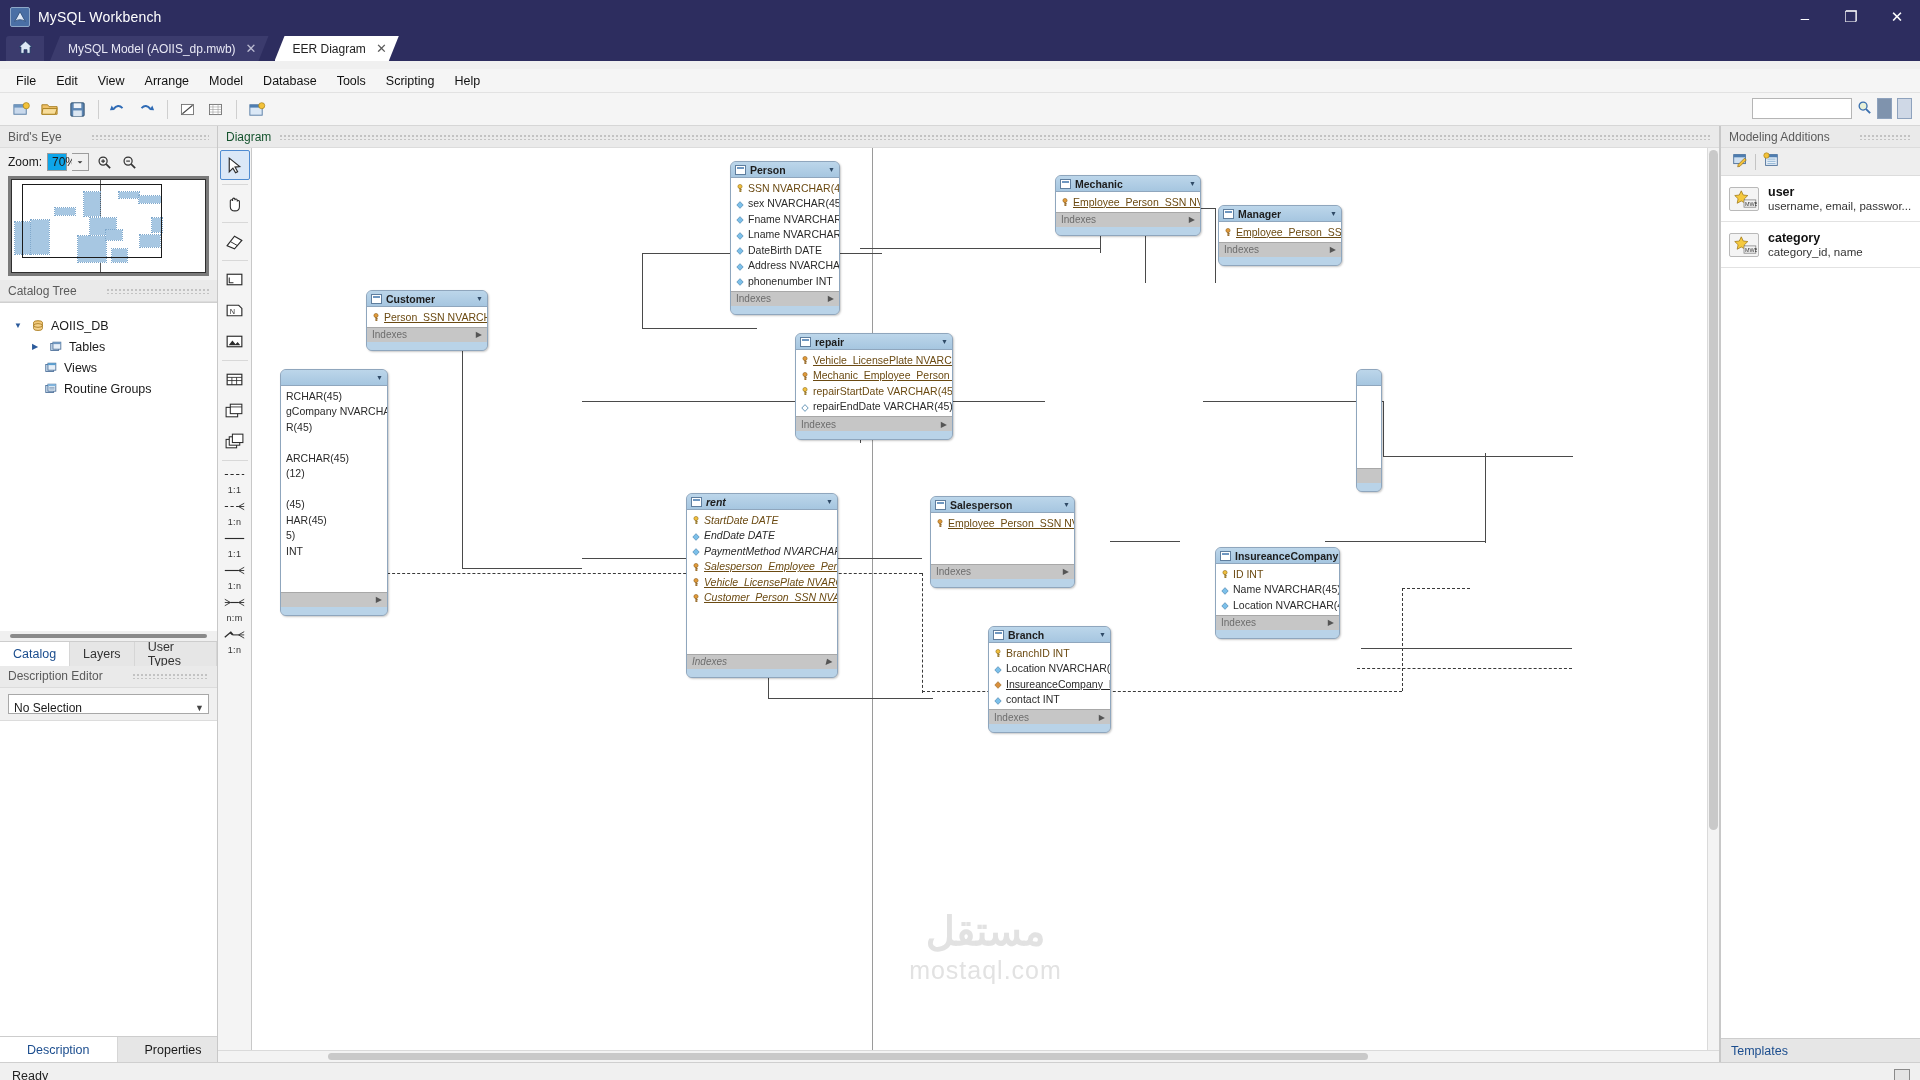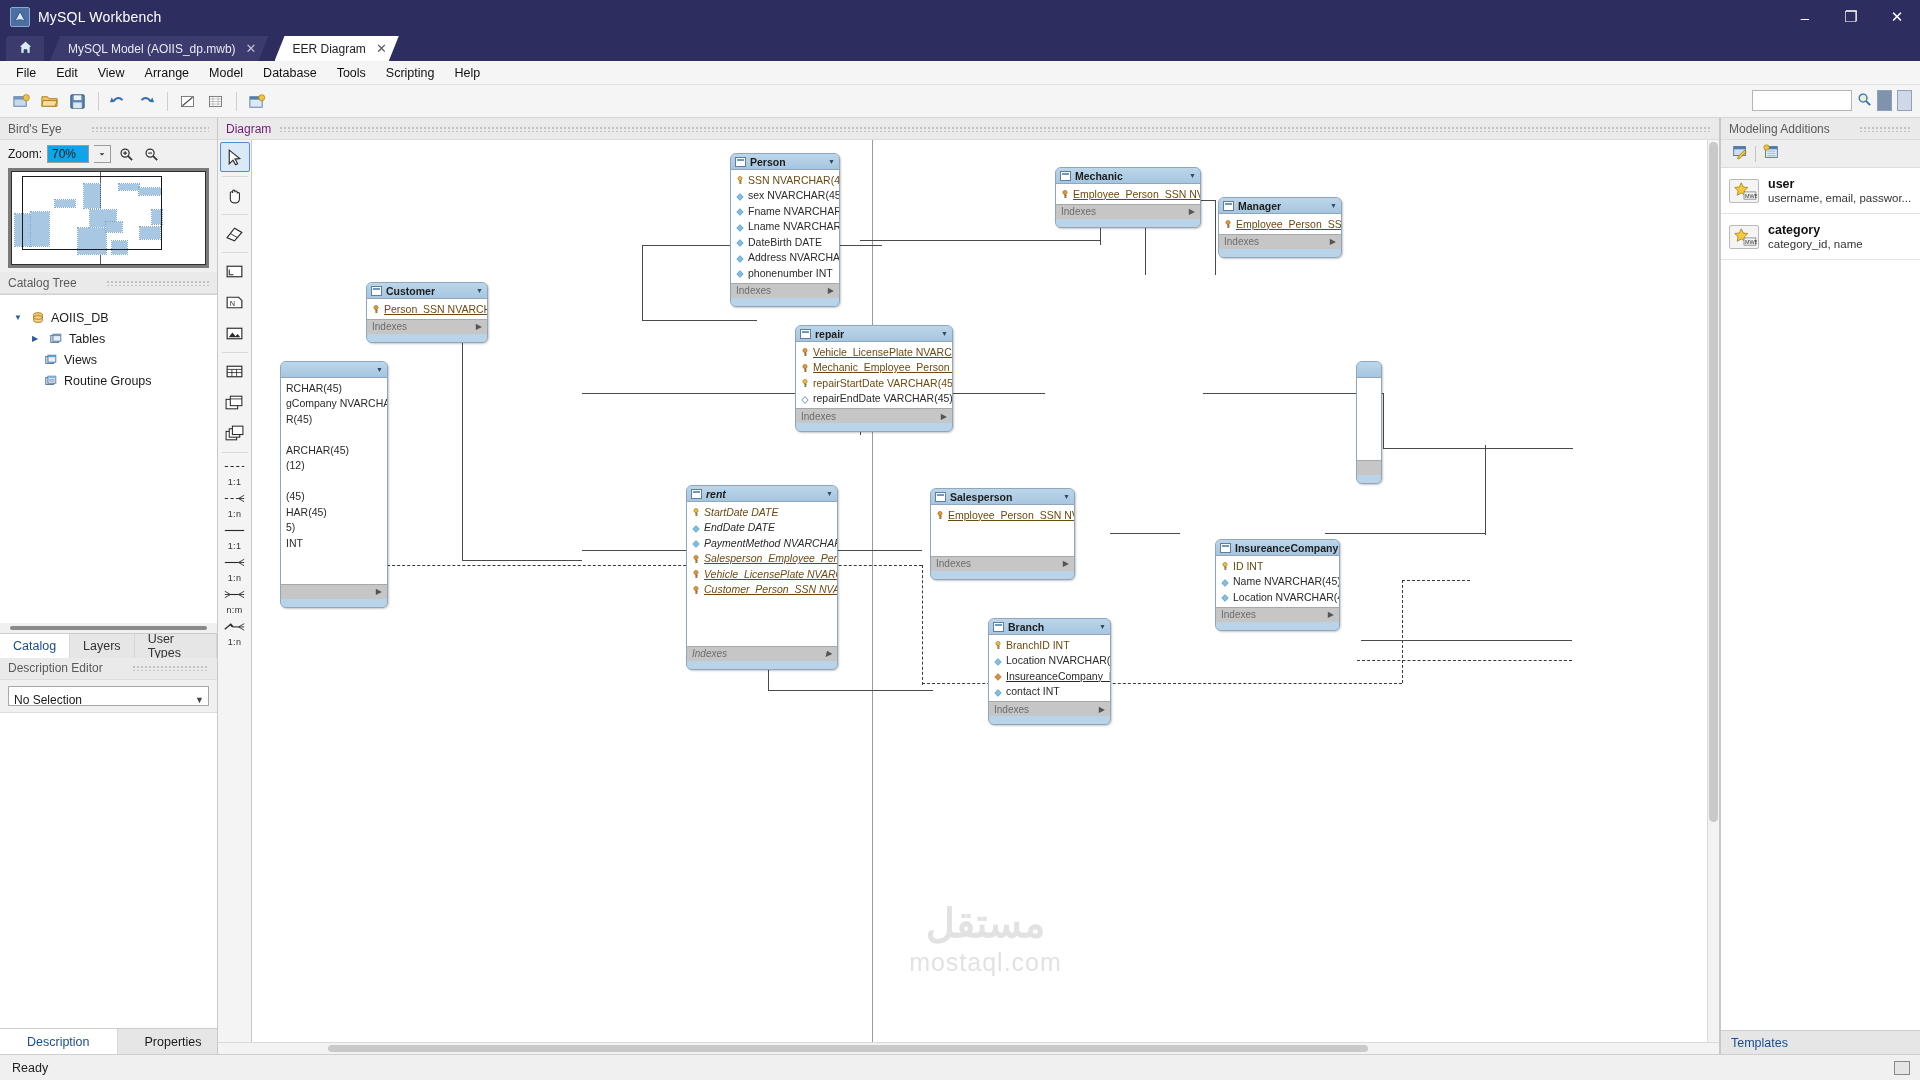--- a/index.html
+++ b/index.html
@@ -30,21 +30,21 @@
   .tab { height:25px; display:flex; align-items:center; gap:10px;
     padding:0 12px 0 18px; color:#e8e8f5; font-size:12px;
     background:#3b3b6d; margin-left:-6px;
     clip-path: polygon(10px 0, 100% 0, calc(100% - 10px) 100%, 0 100%);
     position:relative; }
   .tab.active { background:#fff; color:#222; z-index:3; }
   .tab .x { font-size:13px; opacity:.75; line-height:1; }
 
   
   .menubar { height:24px; background:#f5f5f5; display:flex; align-items:center;
-    padding-left:6px; border-bottom:1px solid #e2e2e2; }
+    padding-left:6px; border-bottom:1px solid #e2e2e2;margin-top:8px; }
   .menu-item { padding:3px 10px; font-size:12.5px; color:#111; border-radius:2px; }
 
   
   .toolbar { height:33px; background:#f5f5f5; display:flex; align-items:center;
     padding:0 8px; border-bottom:1px solid #d6d6d6; position:relative; }
   .tb-btn { width:26px; height:25px; display:flex; align-items:center;
     justify-content:center; margin-right:2px; border-radius:2px; }
   .tb-sep { width:1px; height:19px; background:#cfcfcf; margin:0 6px; }
   .tb-right { position:absolute; right:8px; top:5px; display:flex;
     align-items:center; gap:5px; }
@@ -62,21 +62,21 @@
     display:flex; flex-direction:column; }
   .panel-head { height:22px; display:flex; align-items:center; padding:0 8px;
     font-size:12px; color:#5a5a5a; background:#eaeaea;
     border-bottom:1px solid #dcdcdc; position:relative; overflow:hidden;gap:21px; }
   .panel-head .dots { flex:1; height:6px; margin-left:8px;
     background-image:radial-gradient(#c2c2c2 .8px, transparent .9px);
     background-size:4px 4px; }
   .zoomrow { height:28px; display:flex; align-items:center; gap:5px; padding:0 8px;
     background:#f0f0f0; }
   .zoomrow .lbl { font-size:12px; }
-  .zoom-field { width:42px; height:18px; background:#0ea5e9; border:1px solid #9c9c9c;
+  .zoom-field { width:20px; height:18px; background:#0ea5e9; border:1px solid #9c9c9c;
     font-size:12px; display:flex; align-items:center; padding-left:4px; }
   .zoom-drop { width:17px; height:18px; background:#f0f0f0; border:1px solid #9c9c9c;
     border-left:none; display:flex; align-items:center; justify-content:center; }
   .mag { width:20px; height:20px; display:flex; align-items:center;
     justify-content:center; }
   .birdseye { margin:0 8px; height:100px; background:#7a7a7a; padding:3px;
     position:relative; }
   .be-canvas { width:100%; height:100%; background:#fff; position:relative;
     border:1px solid #2f2f2f; }
   .be-rect { position:absolute; background:#a7c7e2; outline:1px dotted #7fa8cc; }
@@ -121,21 +121,21 @@
   .ptool svg { width:21px; height:21px; }
   .psep { width:26px; height:1px; background:#d8d8d8; margin:3px 0; }
   .rel-tool { flex-direction:column; gap:0; height:31px; }
   .rel-tool .cap { font-size:9px; color:#333; line-height:1; margin-top:1px;
     letter-spacing:.3px; }
 
   
   .canvas-wrap { flex:1; display:flex; flex-direction:column;
     border-right:1px solid #c8c8c8; }
   .canvas-head { height:22px; background:#eaeaea; border-bottom:1px solid #dcdcdc;
-    display:flex; align-items:center; padding:0 8px; font-size:12px; color:#701a75; }
+    display:flex; align-items:center; padding:0 8px; font-size:12px; color:#14532d; }
   .canvas { flex:1; background:#fff; position:relative; overflow:hidden; }
   .canvas-vscroll { position:absolute; right:0; top:0; bottom:0; width:12px;
     background:#f3f3f3; border-left:1px solid #dadada; }
   .canvas-vscroll .thumb { position:absolute; left:1px; right:1px; top:2px;
     height:680px; background:#c9c9c9; border-radius:5px; }
   .canvas-hscroll { height:12px; background:#f3f3f3; border-top:1px solid #dadada;
     position:relative; }
   .canvas-hscroll .thumb { position:absolute; top:2px; bottom:2px; left:110px;
     width:1040px; background:#c9c9c9; border-radius:5px; }
   .page-div { position:absolute; top:0; bottom:0; width:1px; background:#9a9a9a; }

